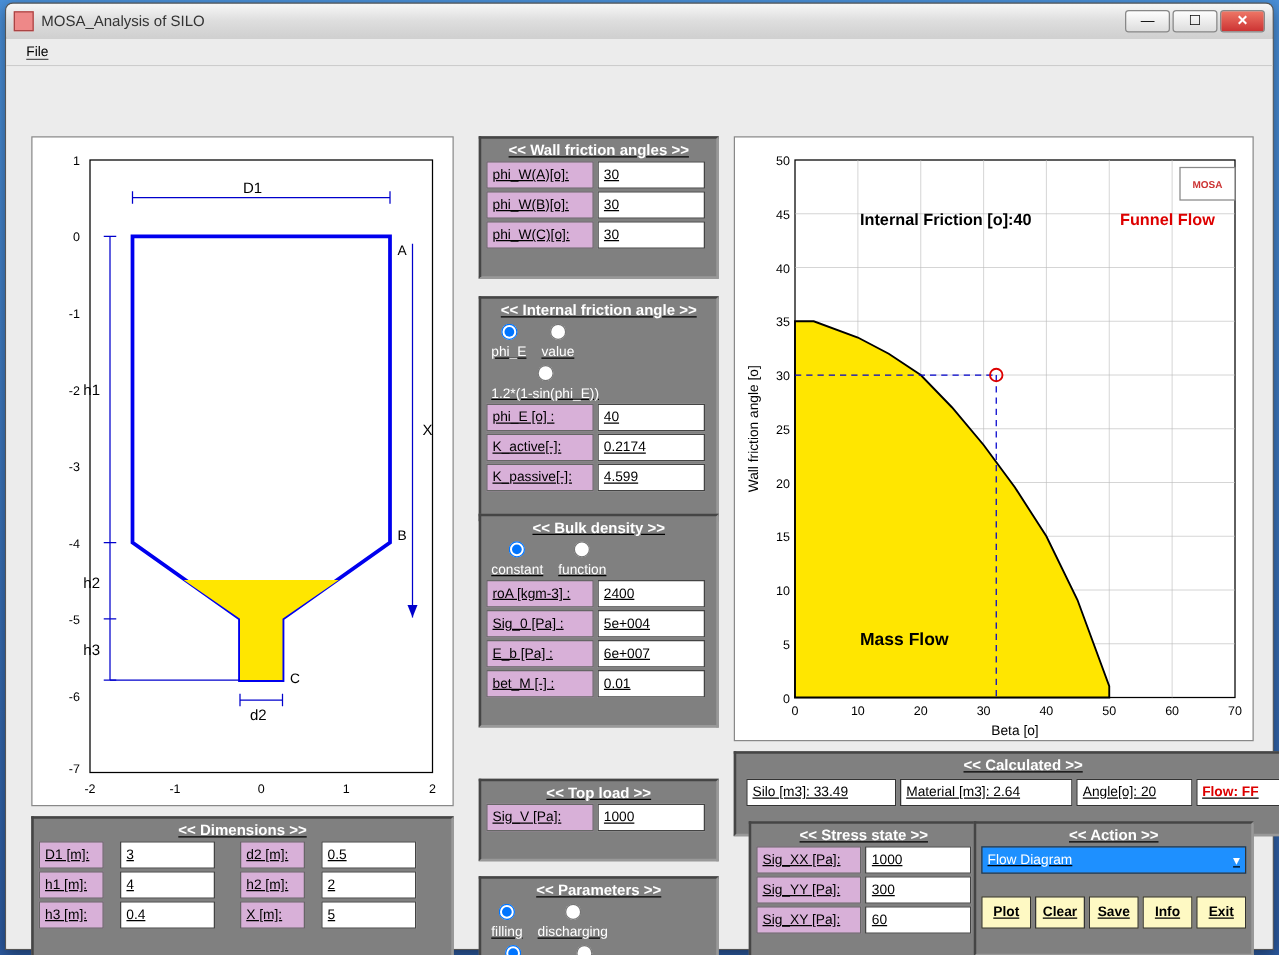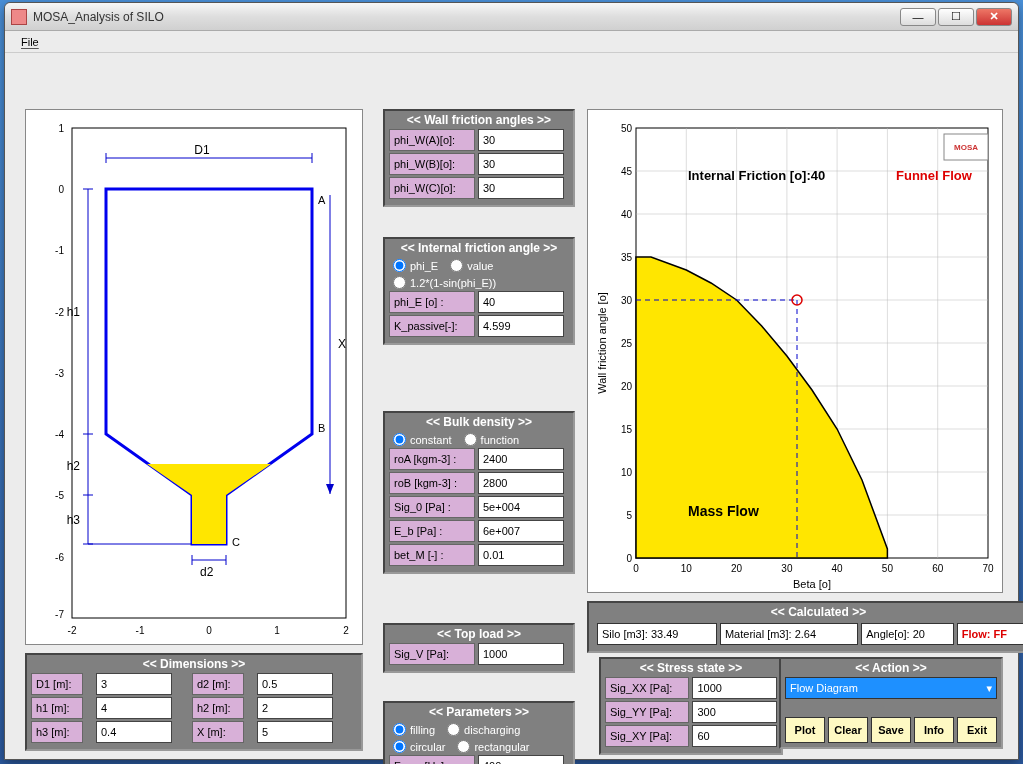--- a/index.html
+++ b/index.html
@@ -36,21 +36,22 @@
 .win-btn { width: 36px; height: 18px; border: 1px solid #888; border-radius: 3px; background: linear-gradient(to bottom,#fefefe,#ddd); display: flex; align-items: center; justify-content: center; font-size: 11px; }
 .win-btn.close { background: linear-gradient(to bottom,#e76,#c33); color: white; font-weight: bold; }
 .menubar { height: 22px; background: #ececec; border-bottom: 1px solid #ccc; display: flex; align-items: center; padding-left: 8px; }
 .menubar span { padding: 2px 8px; text-decoration: underline; text-decoration-color: #555; text-underline-offset: 2px; }
 .content { flex: 1; position: relative; background: #ececec; }
 
 .panel {
   position: absolute;
   background: #808080;
   border: 2px inset #999;
-  padding: 2px 4px 4px 4px;
+  padding: 2px 4px 20px 4px;
+  text-decoration: underline;
 }
 .panel-title { color: #fff; text-align: center; font-weight: bold; font-size: 12px; margin-bottom: 2px; }
 .row { display: flex; align-items: center; margin-bottom: 2px; height: 22px; }
 .label {
   background: #d8b0d8;
   border: 1px solid #666;
   width: 86px;
   height: 22px;
   display: flex;
   align-items: center;
@@ -63,21 +64,21 @@
 .input {
   background: #fff;
   border: 1px solid #444;
   height: 22px;
   padding: 0 4px;
   font-size: 11px;
   min-width: 0;
   color: #000;
 }
 .radio-row { display: flex; gap: 12px; color: #fff; font-size: 11px; padding: 2px 4px; }
-.radio-row label { display: flex; align-items: flex-end; gap: 4px; }
+.radio-row label { display: flex; align-items: center; gap: 4px; flex-direction: column; }
 
 
 .siloplot {
   position: absolute;
   left: 20px; top: 56px;
   width: 338px; height: 536px;
   background: #fff;
   border: 1px solid #888;
 }
 .dimpanel { left: 20px; top: 600px; width: 338px; }
@@ -249,44 +250,44 @@
         <label>
             <input type="radio" style="">
             <span>1.2*(1-sin(phi_E))</span>
           </label>
       </div>
       <div class="row">
           <div class="label">phi_E [o]  :</div>
           <input class="input" value="40" style="">
         </div>
       <div class="row">
+          <div class="label">K_active[-]:</div>
+          <input class="input" value="0.2174" style="">
+        </div>
+      <div class="row">
           <div class="label">K_passive[-]:</div>
           <input class="input" value="4.599" style="">
         </div>
     </div>
 
     <div class="panel bulkpanel">
       <div class="panel-title">&lt;&lt; Bulk density &gt;&gt;</div>
       <div class="radio-row">
         <label>
             <input type="radio" checked="" style="">
             <span>constant</span>
           </label>
         <label>
             <input type="radio" style="">
             <span>function</span>
           </label>
       </div>
       <div class="row">
           <div class="label">roA [kgm-3] :</div>
           <input class="input" value="2400" style="">
-        </div>
-      <div class="row">
-          <div class="label">roB [kgm-3] :</div>
-          <input class="input" value="2800" style="">
         </div>
       <div class="row">
           <div class="label">Sig_0 [Pa] :</div>
           <input class="input" value="5e+004" style="">
         </div>
       <div class="row">
           <div class="label">E_b [Pa]   :</div>
           <input class="input" value="6e+007" style="">
         </div>
       <div class="row">

